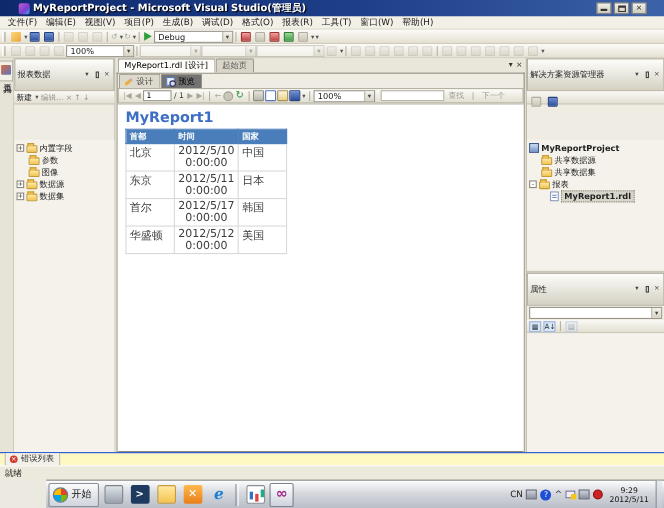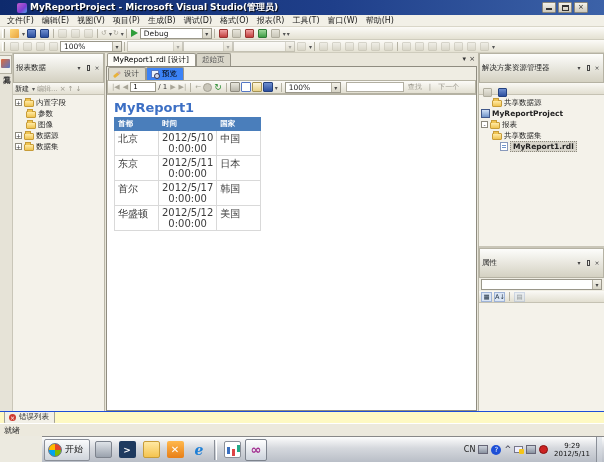--- a/index.html
+++ b/index.html
@@ -59,21 +59,21 @@
   .left-panel { width: 92px; flex: none; background: #efede3; border-right: 1px solid #b9b6a7;
                 display: flex; flex-direction: column; }
   .panel-hdr { height: 30px; background: linear-gradient(#fdfdfb,#d4d1c2); border: 1px solid #b5b2a3;
                display: flex; align-items: center; font-size: 7.5px; color: #222; padding: 0 2px; flex: none; white-space: nowrap; overflow: hidden; }
   .panel-hdr .hbtns { margin-left: auto; display: flex; gap: 1px; }
   .hbtn { width: 8px; height: 8px; font-size: 6px; line-height: 8px; text-align: center; color: #444; }
   .pin-ic { display: inline-block; width: 3px; height: 6px; border: 1px solid #444; margin-top: 1px; }
   .rd-toolbar { height: 12px; background: linear-gradient(#faf9f5,#e2dfd1); border-bottom: 1px solid #c5c2b3;
                 display: flex; align-items: center; font-size: 7px; color: #222; padding: 0 2px; gap: 2px; flex: none; white-space: nowrap; }
   .rd-toolbar .dim { color: #9a978c; }
-  .tree { flex: 1; background: #f4f2ea; font-size: 7.5px; color: #222; padding: 2px 0 0 2px; overflow: hidden; }
+  .tree { flex: 1; background: #f4f2ea; font-size: 7.5px; color: #222; padding: 2px 0 0 2px; overflow: hidden; margin-top: 32px; }
   .trow { display: flex; align-items: center; gap: 2px; height: 11px; white-space: nowrap; }
   .indent { width: 9px; flex: none; }
   .expander { width: 7px; height: 7px; border: 1px solid #8b887c; background: #fff; font-size: 6px;
               line-height: 5px; text-align: center; color: #333; flex: none; }
   .folder { width: 10px; height: 7px; background: linear-gradient(#ffeaa6,#f0c451); border: 1px solid #c79c38;
             border-radius: 1px; position: relative; flex: none; margin-top: 1px; }
   .folder::before { content: ""; position: absolute; top: -3px; left: 0; width: 4px; height: 2px;
                     background: #f0c451; border: 1px solid #c79c38; border-bottom: none; }
   .proj-ic { width: 9px; height: 9px; background: linear-gradient(#cfe0f5,#6f94c9); border: 1px solid #41598a; flex: none; }
   .file-ic { width: 8px; height: 9px; background: #fff; border: 1px solid #8899bb; flex: none; position: relative; }
@@ -86,21 +86,21 @@
   .doc-tabs { height: 13px; display: flex; align-items: flex-end; padding-left: 2px; flex: none; position: relative; }
   .dtab { font-size: 7.5px; padding: 1px 6px 1px 5px; border: 1px solid #99968a; border-bottom: none;
           background: #d9d6c9; color: #555; border-radius: 2px 2px 0 0; white-space: nowrap; }
   .dtab.active { background: #fdfcf8; color: #000; font-weight: normal; }
   .doc-tabbtns { position: absolute; right: 3px; top: 2px; display: flex; gap: 3px; font-size: 7px; color: #333; }
   .designer { flex: 1; border: 1px solid #8f8c80; border-bottom: none; background: #efede3;
               display: flex; flex-direction: column; min-height: 0; margin: 0 1px; }
   .designer-tabs { height: 13px; display: flex; align-items: flex-end; padding-left: 1px; flex: none; }
   .gtab { font-size: 7.5px; padding: 1px 6px 1px 4px; display: flex; align-items: center; gap: 3px;
           border: 1px solid #99968a; border-bottom: none; background: #dddacd; color: #444; border-radius: 2px 2px 0 0; }
-  .gtab.active { background: #3b82f6; color: #000; align-items: center; }
+  .gtab.active { background: #737373; color: #000; align-items: center; }
   .pencil-ic { width: 8px; height: 3px; background: linear-gradient(90deg,#e8b23c 70%,#caa 70%); transform: rotate(-40deg); border-radius: 1px; }
   .preview-ic { width: 8px; height: 8px; border: 1px solid #5577c4; background: #eef3fb; position: relative; }
   .preview-ic::after { content: ""; position: absolute; right: -2px; bottom: -2px; width: 4px; height: 4px;
                        border: 1px solid #335; border-radius: 50%; background: #cdd8ee; }
   .pv-toolbar { height: 14px; background: linear-gradient(#fcfbf8,#e2dfd1); border: 1px solid #b5b2a3;
                 display: flex; align-items: center; font-size: 7px; color: #333; padding: 0 3px; gap: 1px; flex: none; }
   .navg { font-size: 7px; color: #333; padding: 0 1px; }
   .navg.dim, .dim { color: #a8a598; }
   .pagebox { width: 26px; height: 10px; background: #fff; border: 1px solid #9a978a; font-size: 7px; padding: 0 2px;
              font-family: "DejaVu Sans", sans-serif; }
@@ -449,37 +449,37 @@
             <span class="hbtn"><i class="pin-ic"></i></span>
             <span class="hbtn">×</span>
           </span>
         </div>
         <div class="solx-toolbar">
           <span class="tbtn"><i class="i-sq c-gray"></i></span>
           <span class="tbtn"><i class="i-sq c-save"></i></span>
         </div>
         <div class="tree">
           <div class="trow">
+            <span class="proj-ic"></span>
+            <span class="bold">MyReportProject</span>
+          </div>
+          <div class="trow">
             <span class="indent"></span>
             <span class="folder"></span>
             <span>共享数据源</span>
           </div>
           <div class="trow">
-            <span class="proj-ic"></span>
-            <span class="bold">MyReportProject</span>
+            <span class="indent"></span>
+            <span class="folder"></span>
+            <span>共享数据集</span>
           </div>
           <div class="trow">
             <span class="expander">-</span>
             <span class="folder"></span>
             <span>报表</span>
-          </div>
-          <div class="trow">
-            <span class="indent"></span>
-            <span class="folder"></span>
-            <span>共享数据集</span>
           </div>
           <div class="trow">
             <span class="indent"></span>
               <span class="indent" style="width:6px"></span>
             <span class="file-ic"></span>
             <span class="sel bold">MyReport1.rdl</span>
           </div>
         </div>
       </div>
 

